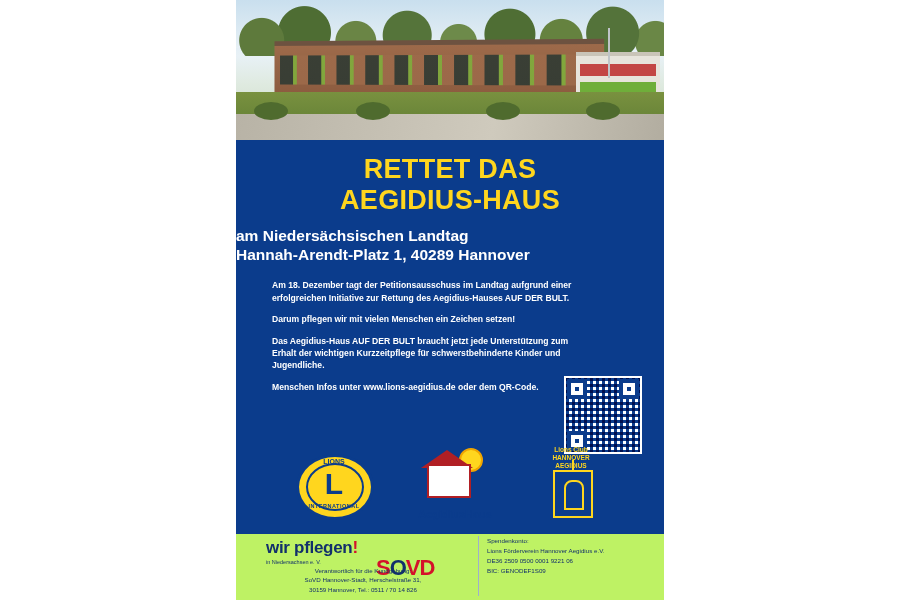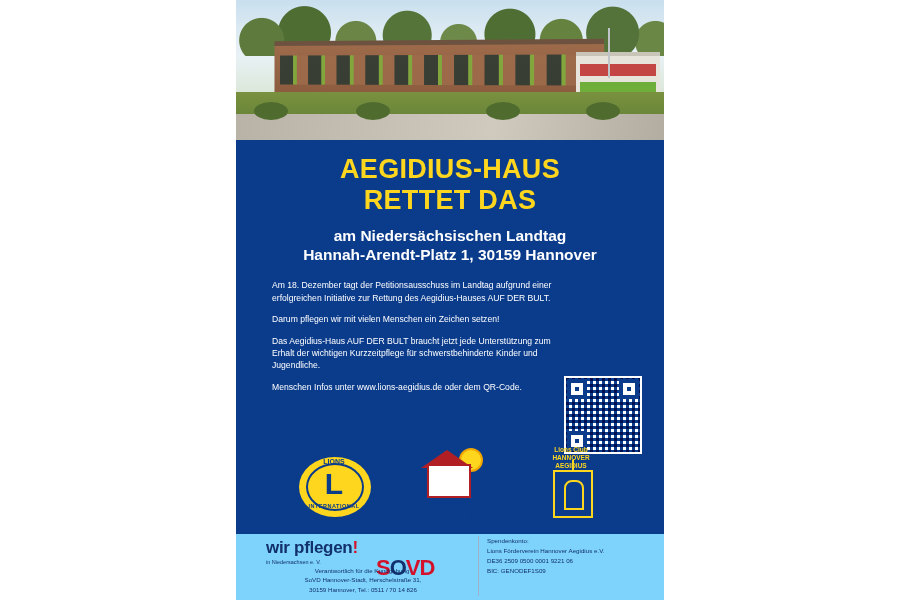--- a/index.html
+++ b/index.html
@@ -106,33 +106,32 @@
   }
   .h2 {
     text-align:center;
     color:#ffd61e;
     font-weight:bold;
     font-size:20px;
     line-height:1.2;
     margin-top:10px;
   }
   .h3 {
-    text-align:center;
     color:#ffffff;
     font-weight:bold;
     font-size:15.5px;
     line-height:1.28;
     margin-top:10px;
   }
   .body-text {
     position:relative;
     margin: 14px 0 0 36px;
     width: 300px;
     font-size: 8.6px;
-    font-weight: normal;
+    font-weight: bold;
     line-height: 1.45;
     color:#ffffff;
   }
   .body-text p { margin: 0 0 9px 0; }
   .qr {
     position:absolute;
     right: 22px;
     top: 236px;
     width: 74px;
     height: 74px;
@@ -224,21 +223,21 @@
   .club-logo .emblem:after{
     content:""; position:absolute; left:9px; top:8px; width:16px; height:26px;
     border:2px solid #ffd61e; border-radius:8px 8px 0 0;
   }
 
   
   .footer {
     position:relative;
     width:428px;
     height:66px;
-    background:#7dd3fc;
+    background:#bef264;
     color:#12306b;
   }
   .footer .wirpflegen{
     position:absolute; left:30px; top:4px;
     font-size:17px; font-weight:bold; color:#12306b; letter-spacing:-.3px;
   }
   .footer .wirpflegen .bang{ color:#d4112a; }
   .footer .wirpflegen .sub{
     display:block; font-size:5.5px; font-weight:normal; letter-spacing:0; margin-top:1px;
   }
@@ -276,28 +275,28 @@
     <div class="lawn"></div>
     <div class="path"></div>
     <div class="shrub" style="left:18px"></div>
     <div class="shrub" style="left:120px"></div>
     <div class="shrub" style="left:250px"></div>
     <div class="shrub" style="left:350px"></div>
   </div>
 
   <div class="blue">
     <div class="h1">
+      <div>RETTET DAS</div>
       <div>AEGIDIUS-HAUS</div>
-      <div>RETTET DAS</div>
     </div>
 
 
     <div class="h3">
       <div>am Niedersächsischen Landtag</div>
-      <div>Hannah-Arendt-Platz 1, 30159 Hannover</div>
+      <div>Hannah-Arendt-Platz 1, 40289 Hannover</div>
     </div>
 
     <div class="body-text">
       <p>Am 18. Dezember tagt der Petitionsausschuss im Landtag aufgrund einer erfolgreichen Initiative zur Rettung des Aegidius-Hauses AUF DER BULT.</p>
       <p>Darum pflegen wir mit vielen Menschen ein Zeichen setzen!</p>
       <p>Das Aegidius-Haus AUF DER BULT braucht jetzt jede Unterstützung zum Erhalt der wichtigen Kurzzeitpflege für schwerstbehinderte Kinder und Jugendliche.</p>
       <p>Menschen Infos unter www.lions-aegidius.de oder dem QR-Code.</p>
     </div>
 
     <div class="qr">

